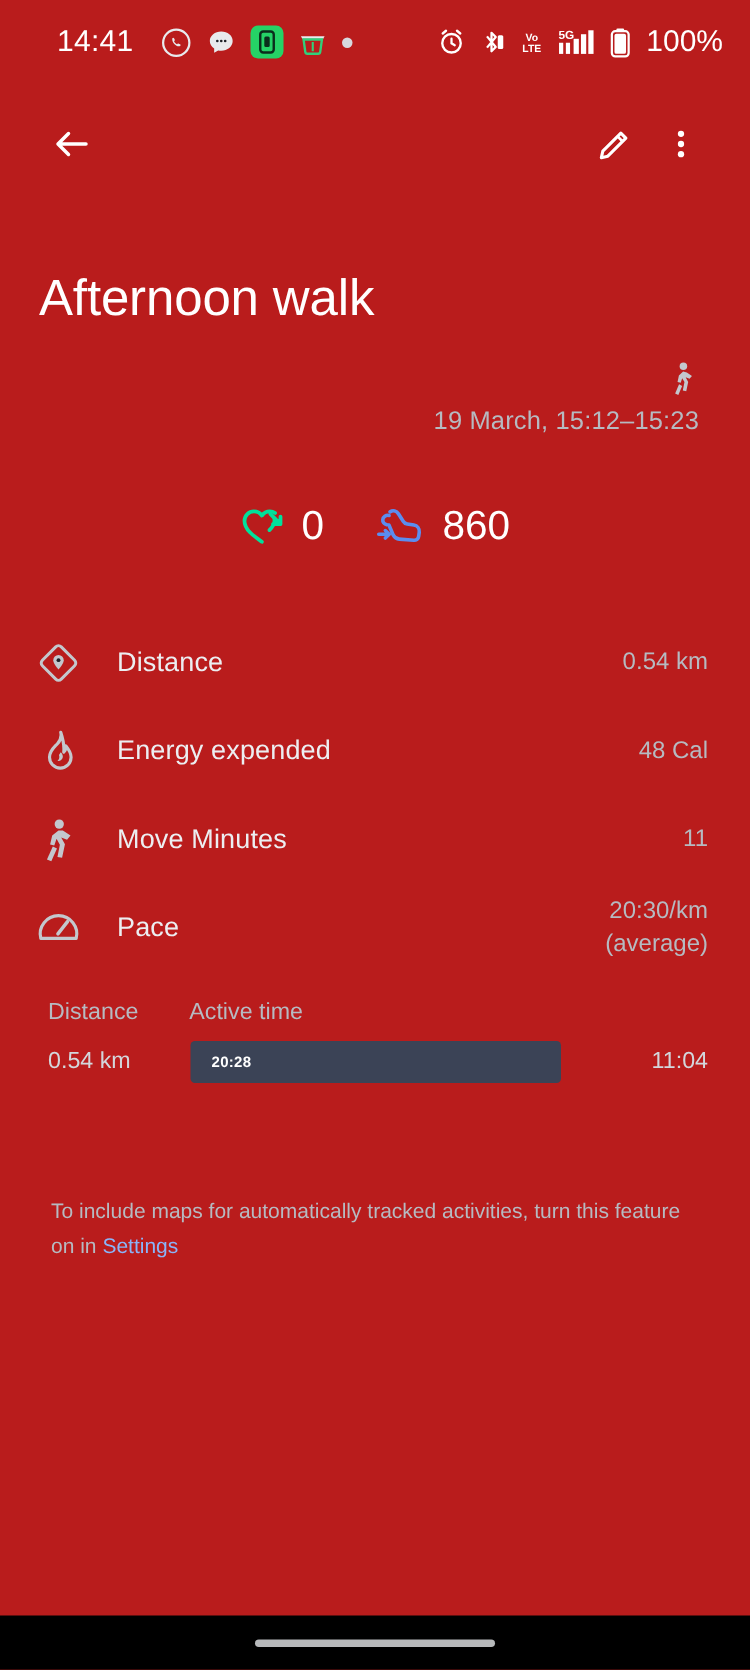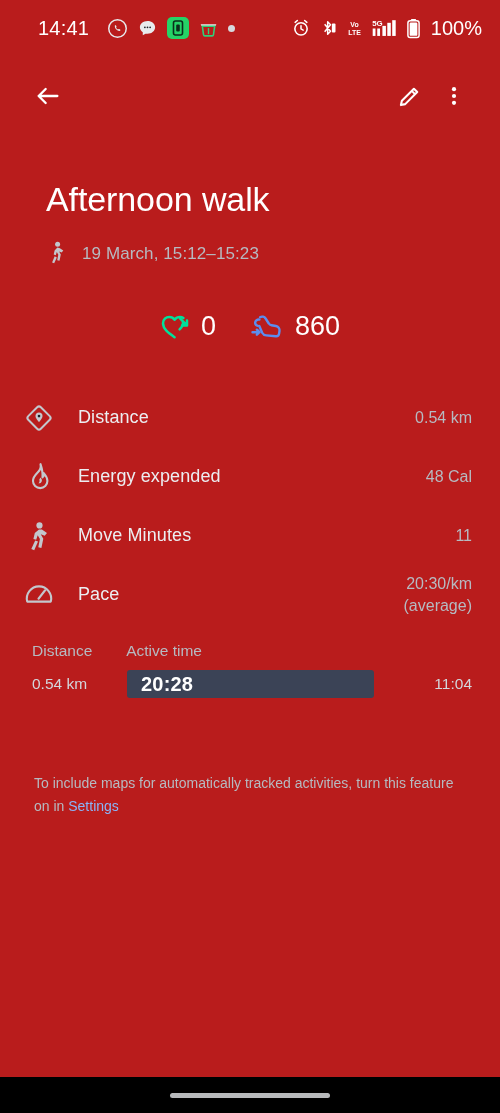--- a/index.html
+++ b/index.html
@@ -42,28 +42,29 @@
   }
   .appbar .ab-spacer { flex:1 1 auto; }
   .iconbtn {
     width:44px; height:44px;
     display:flex; align-items:center; justify-content:center;
     border-radius:50%;
     cursor:pointer;
   }
 
   
-  .title-wrap { padding:44px 34px 0 46px; }
+  .title-wrap { padding:44px 34px 0 14px;margin-left:12px; }
   .page-title {
     font-size:34px; font-weight:400; color:#ffffff;
     letter-spacing:-0.1px; line-height:1.15;
   }
   .subtitle-row {
-    display:flex; align-items:center; gap:14px;
+    display:flex; align-items:flex-end; gap:4px;
     margin-top:22px;
+    flex-direction:column;
   }
   .subtitle-text { font-size:17px; color:#b6bac1; letter-spacing:.1px; }
 
   
   .chips {
     display:flex; justify-content:center; align-items:center;
     gap:34px; margin-top:44px;
   }
   .chip { display:flex; align-items:center; gap:11px; }
   .chip-value { font-size:27px; color:#ffffff; font-weight:400; }
@@ -93,21 +94,21 @@
   .pt-row .pt-dist, .pt-row .pt-active { color:#d3d6db; font-size:15.5px; }
   .pt-bar {
     background:#3b4356;
     border-radius:3px;
     height:28px;
     display:flex; align-items:center;
     padding-left:14px;
     margin-left:5px;
     margin-right:6px;
   }
-  .pt-bar-label { color:#ffffff; font-size:20px; font-weight:700; letter-spacing:.2px; }
+  .pt-bar-label { color:#ffffff; font-size:10px; font-weight:700; letter-spacing:.2px; }
 
   
   .note {
     margin-top:74px; padding:0 34px;
     font-size:14px; line-height:1.62; color:#b6bac1;
   }
   .note a { color:#8ab4f8; text-decoration:none; cursor:pointer; }
 
   
   .navbar {

